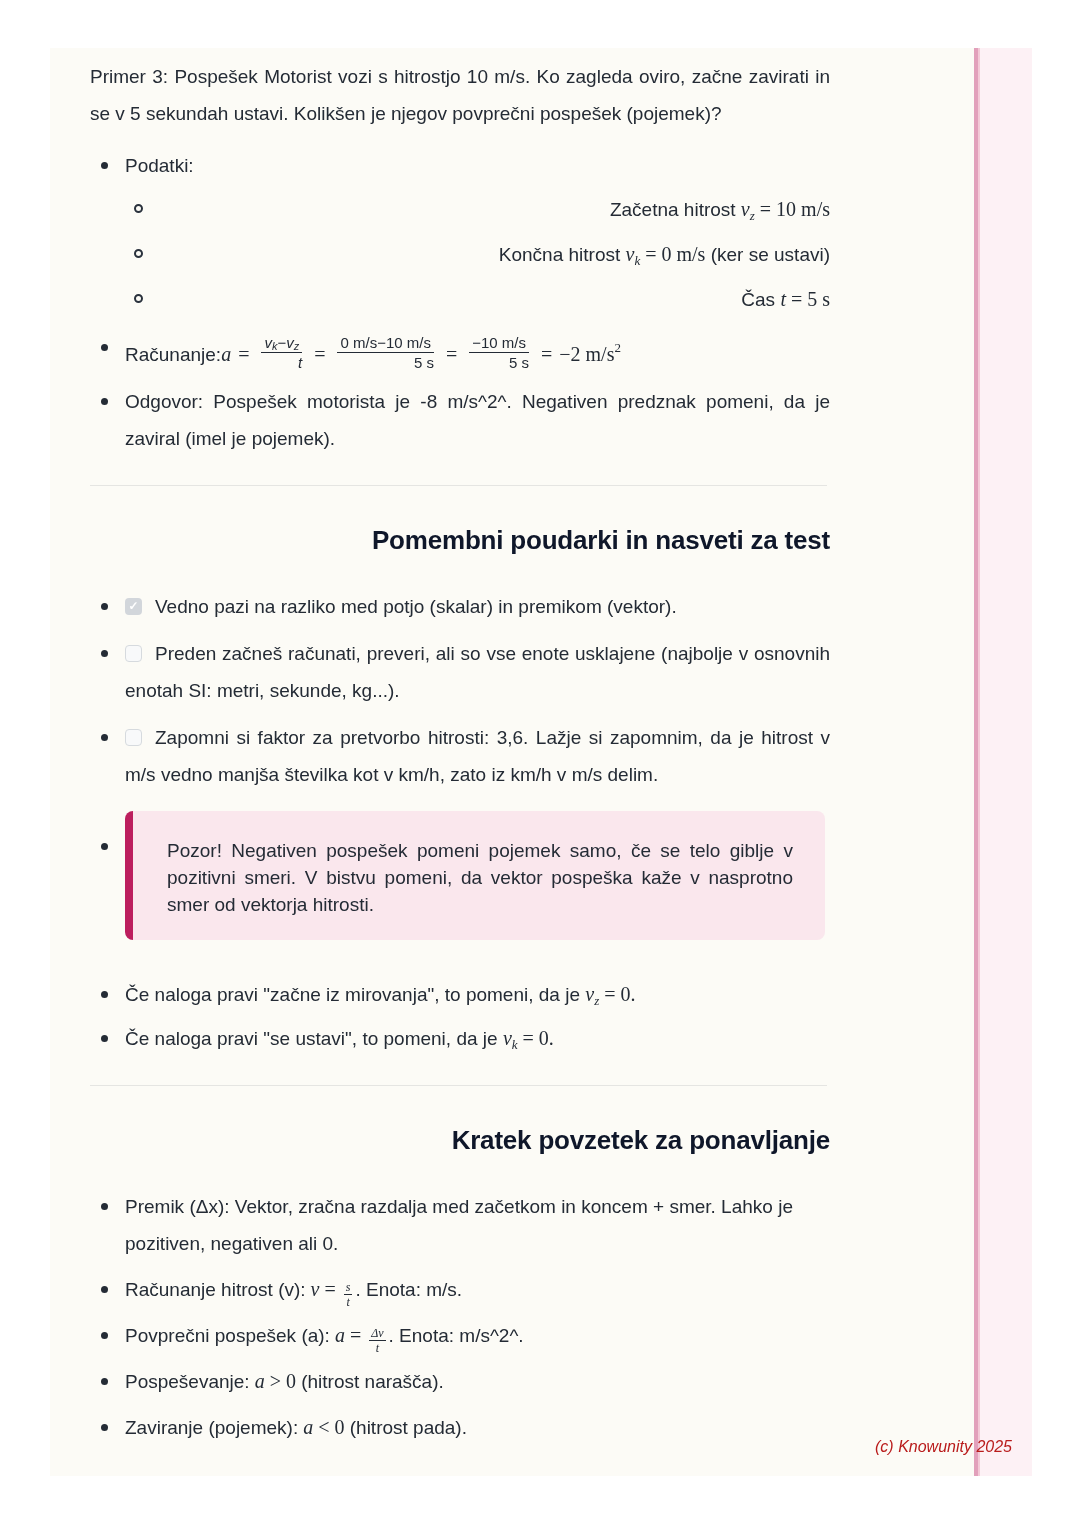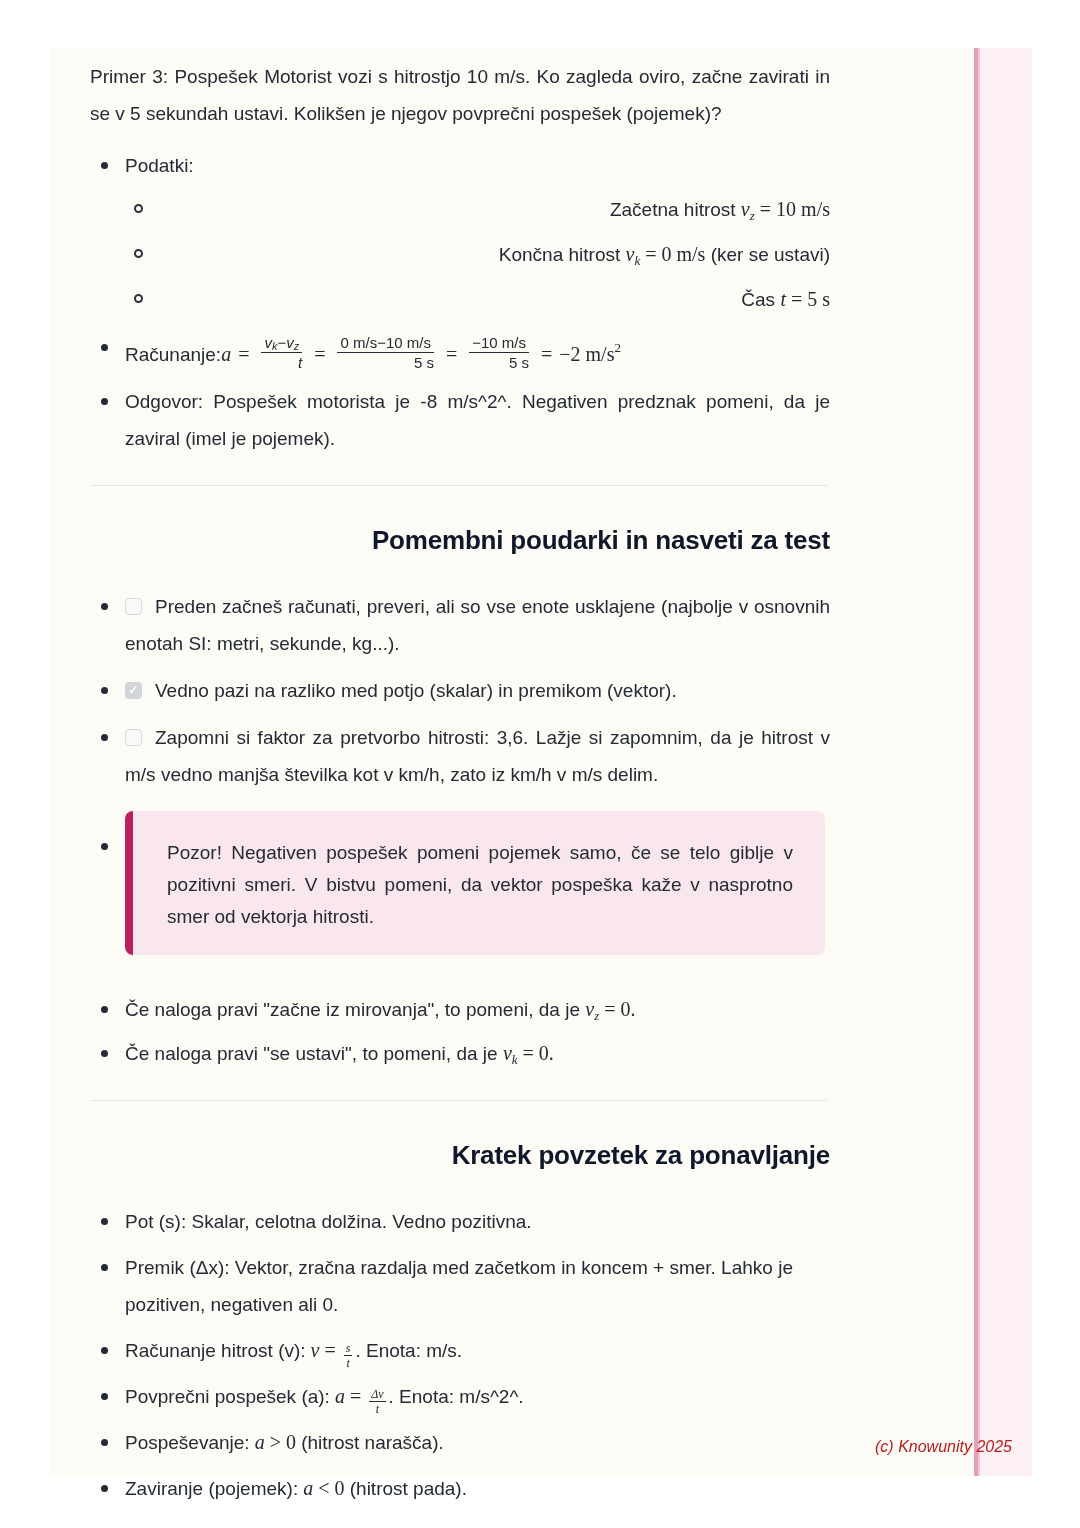--- a/index.html
+++ b/index.html
@@ -86,21 +86,21 @@
     color:#ffffff; font-size:12px; line-height:17px; text-align:center; font-weight:700;
   }
   .cb-un { background:#f8f9fa; border:1.5px solid #d6dade; }
 
   li.callout-li::before { top:32px; }
   li.callout-li { margin:18px 0 36px 0; }
   .callout {
     box-sizing:border-box; width:700px;
     border-left:8px solid #bc1e5e; border-radius:8px;
     background:#fae7ed; padding:26px 32px 22px 34px;
-    line-height:32px; text-align:justify;
+    line-height:27px; text-align:justify;
   }
   li.note { margin-bottom:7px; text-align:left; }
 
   .summary > li { line-height:37px; margin-bottom:9px; text-align:left; }
 
   .footer {
     position:absolute; right:68px; top:1436px;
     font-size:16px; line-height:22px; color:#b91c1c; z-index:5;font-style:italic;
   }
 </style>
@@ -128,38 +128,37 @@
         </li>
 
         <li class="odg"><strong>Odgovor:</strong><span> Pospešek motorista je -8 m/s^2^. Negativen predznak pomeni, da je zaviral (imel je pojemek).</span></li>
       </ul>
 
       <hr class="divider">
 
       <h2 class="pink">Pomembni poudarki in nasveti za test</h2>
 
       <ul class="list">
+        <li><span class="cb cb-checked"></span><span>Vedno pazi na razliko med </span><strong>potjo (skalar)</strong><span> in </span><strong>premikom (vektor)</strong><span>.</span></li>
         <li><span class="cb cb-un"></span><span>Preden začneš računati, preveri, ali so vse enote usklajene (najbolje v osnovnih enotah SI: metri, sekunde, kg...).</span></li>
-        <li><span class="cb cb-checked"></span><span>Vedno pazi na razliko med </span><strong>potjo (skalar)</strong><span> in </span><strong>premikom (vektor)</strong><span>.</span></li>
         <li><span class="cb cb-un"></span><span>Zapomni si faktor za pretvorbo hitrosti: </span><strong>3,6</strong><span>. Lažje si zapomnim, da je hitrost v m/s vedno manjša številka kot v km/h, zato iz km/h v m/s delim.</span></li>
 
         <li class="callout-li">
           <div class="callout"><strong>Pozor!</strong><span> Negativen pospešek pomeni pojemek samo, če se telo giblje v pozitivni smeri. V bistvu pomeni, da vektor pospeška kaže v nasprotno smer od vektorja hitrosti.</span></div>
         </li>
 
         <li class="note"><span>Če naloga pravi "začne iz mirovanja", to pomeni, da je </span><span class="mi">v</span><sub class="ms">z</sub><span class="m"> = 0.</span></li>
         <li class="note"><span>Če naloga pravi "se ustavi", to pomeni, da je </span><span class="mi">v</span><sub class="ms">k</sub><span class="m"> = 0.</span></li>
       </ul>
 
       <hr class="divider">
 
       <h2 class="pink">Kratek povzetek za ponavljanje</h2>
 
       <ul class="list summary">
-        <li><strong>Pot (s):</strong><span> Skalar, celotna dolžina. Vedno pozitivna.</span></li>
         <li><strong>Premik (Δx):</strong><span> Vektor, zračna razdalja med začetkom in koncem + smer. Lahko je pozitiven, negativen ali 0.</span></li>
         <li><strong>Računanje hitrost (v):</strong><span class="mi"> <span>v</span></span><span class="m"> = </span><span class="sfrac"><span class="num">s</span><span class="den">t</span></span><span>. Enota: m/s.</span></li>
         <li><strong>Povprečni pospešek (a):</strong><span class="mi"> <span>a</span></span><span class="m"> = </span><span class="sfrac"><span class="num">Δv</span><span class="den">t</span></span><span>. Enota: m/s^2^.</span></li>
         <li><strong>Pospeševanje:</strong><span class="mi"> <span>a</span></span><span class="m"> &gt; 0</span><span> (hitrost narašča).</span></li>
         <li><strong>Zaviranje (pojemek):</strong><span class="mi"> <span>a</span></span><span class="m"> &lt; 0</span><span> (hitrost pada).</span></li>
       </ul>
 
     </div>
   </div>
 

